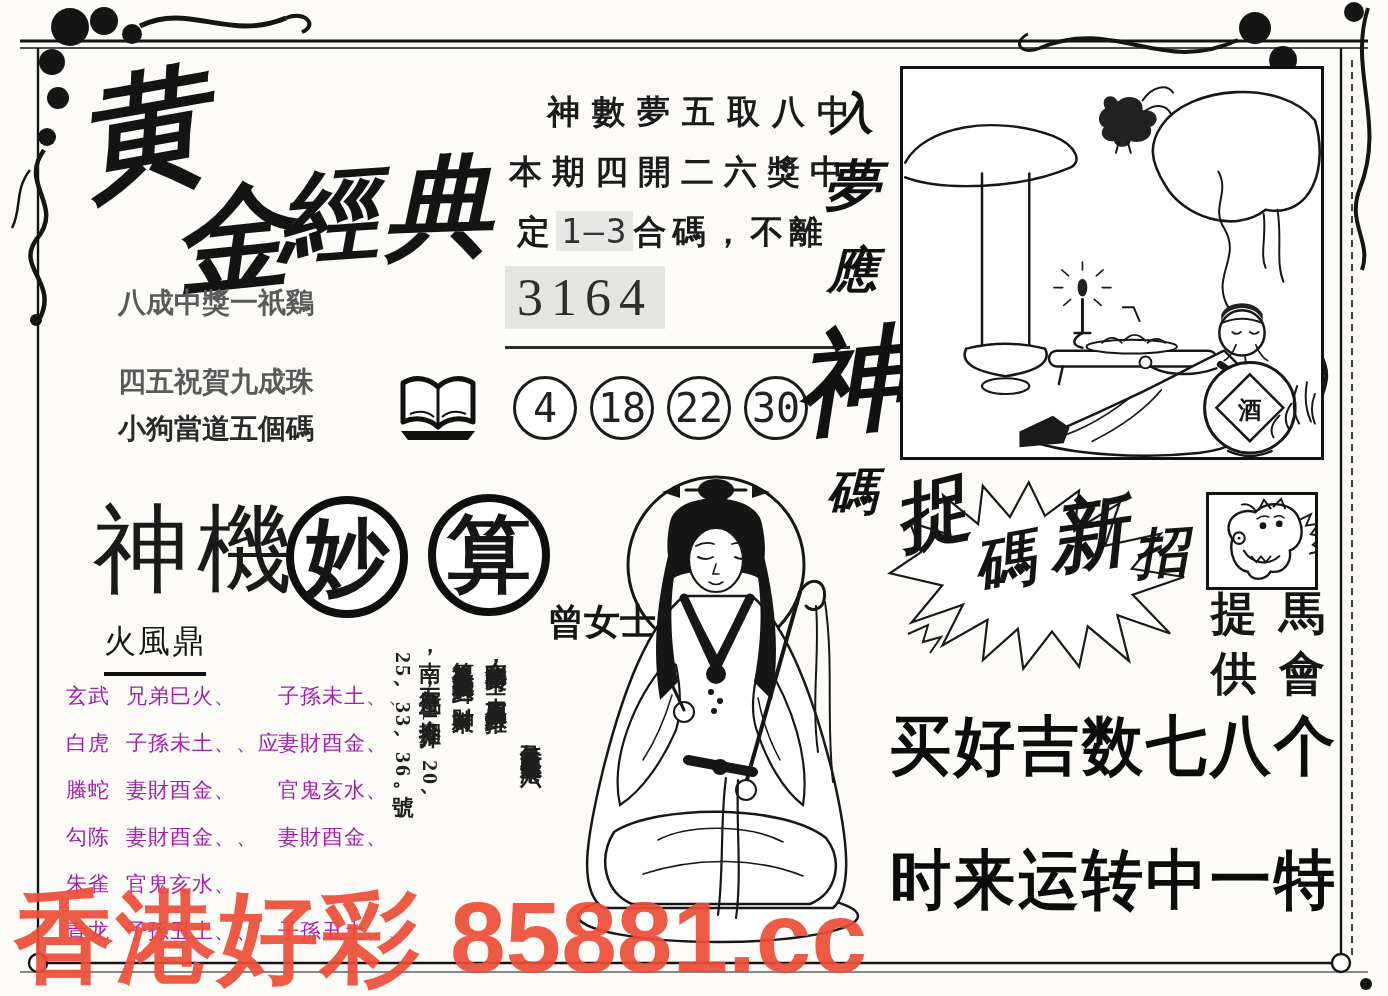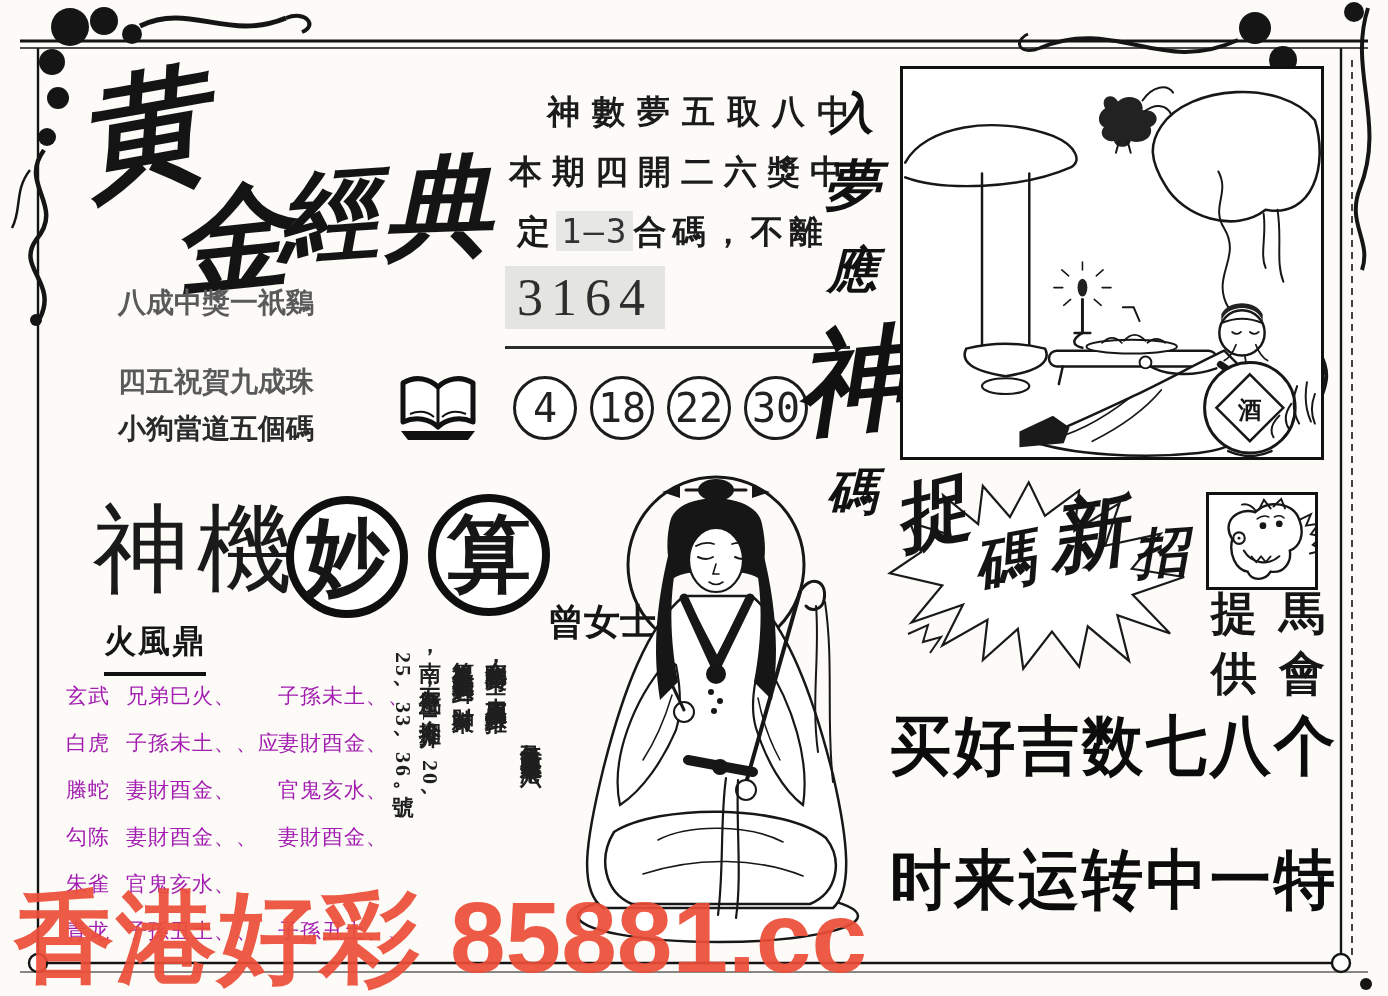--- a/index.html
+++ b/index.html
@@ -67,21 +67,21 @@
                  color:#1a1a1a;z-index:2;line-height:1;margin-left:23px;}
   .title-circle{width:122px;height:122px;border:8px solid #0f0f0f;border-radius:50%;
                 display:flex;align-items:center;justify-content:center;background:#fff;z-index:2;}
   #circle1{left:286px;top:496px;}
   #circle2{left:428px;top:494px;}
   .title-circle span{font-size:84px;font-weight:800;line-height:1;}
   #author{left:548px;top:598px;font-size:36px;font-weight:700;
           font-family:"Liberation Sans",sans-serif;z-index:2;}
 
   
-  .hex-label{position:absolute;font-family:"Liberation Sans",sans-serif;font-weight:700;
+  .hex-label{position:absolute;font-family:"Liberation Sans",sans-serif;font-weight:400;
              font-size:32px;letter-spacing:2px;border-bottom:4px solid #111;
              padding-bottom:8px;z-index:2;}
   #hex-left{left:104px;top:620px;}
   #hex-right{left:228px;top:620px;}
 
   
   #liuyao-table{left:66px;top:682px;width:332px;z-index:2;}
   .ly-row{display:grid;grid-template-columns:60px 152px auto;height:47px;
           font-size:21px;color:#a21caf;letter-spacing:1px;white-space:nowrap;}
 

